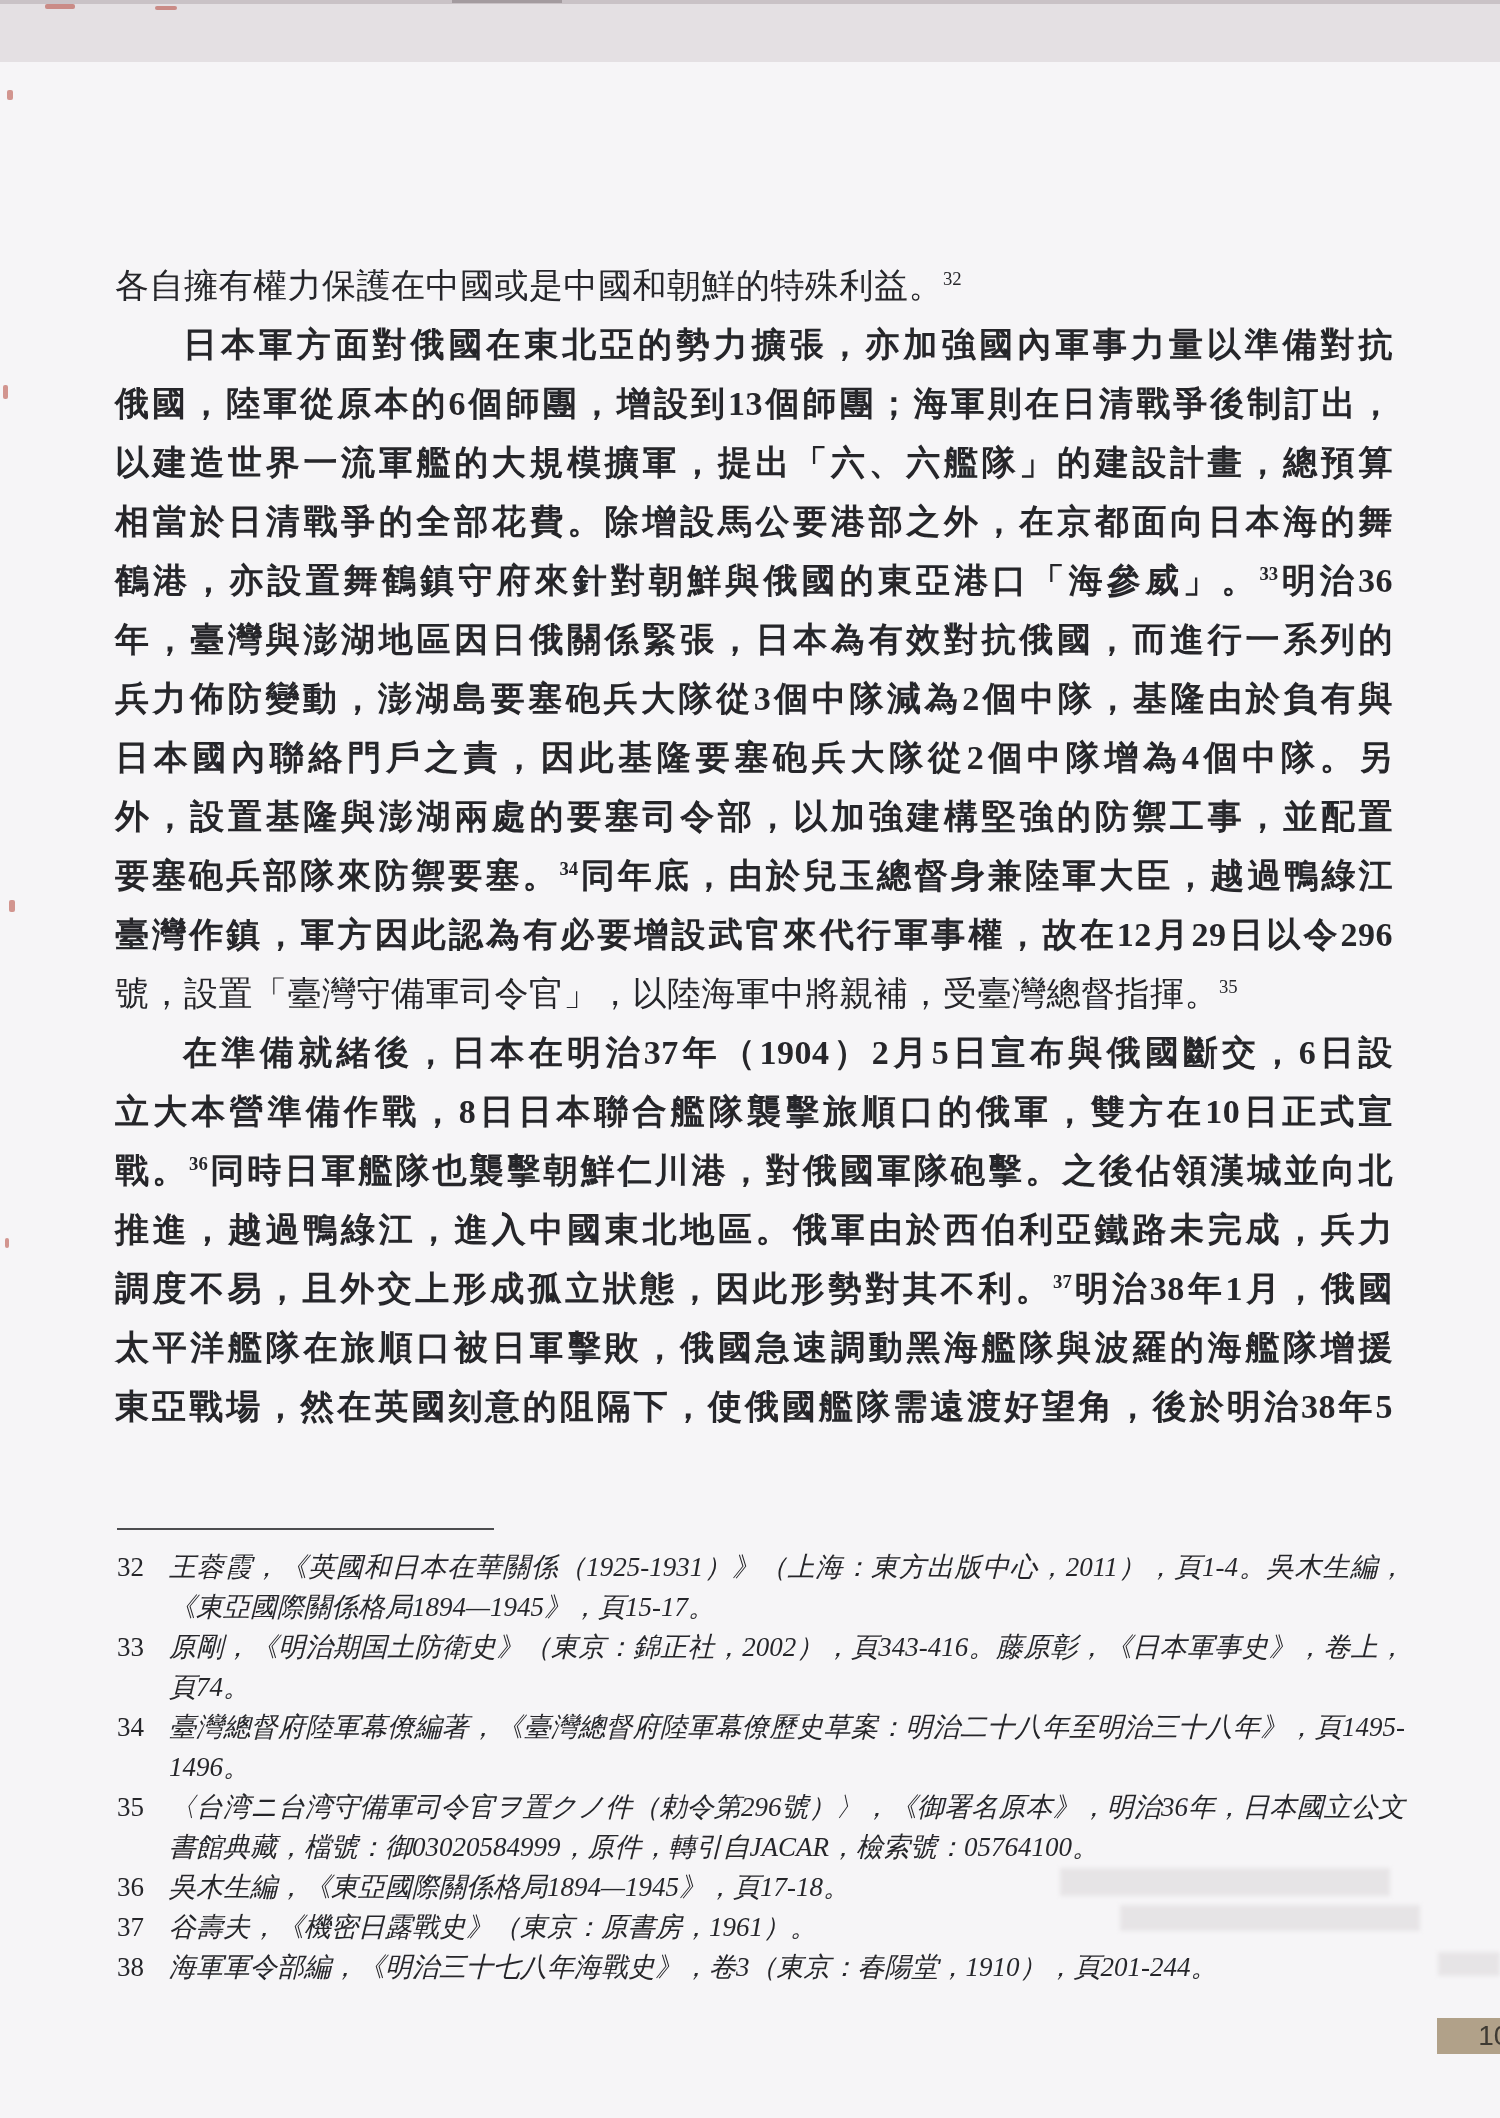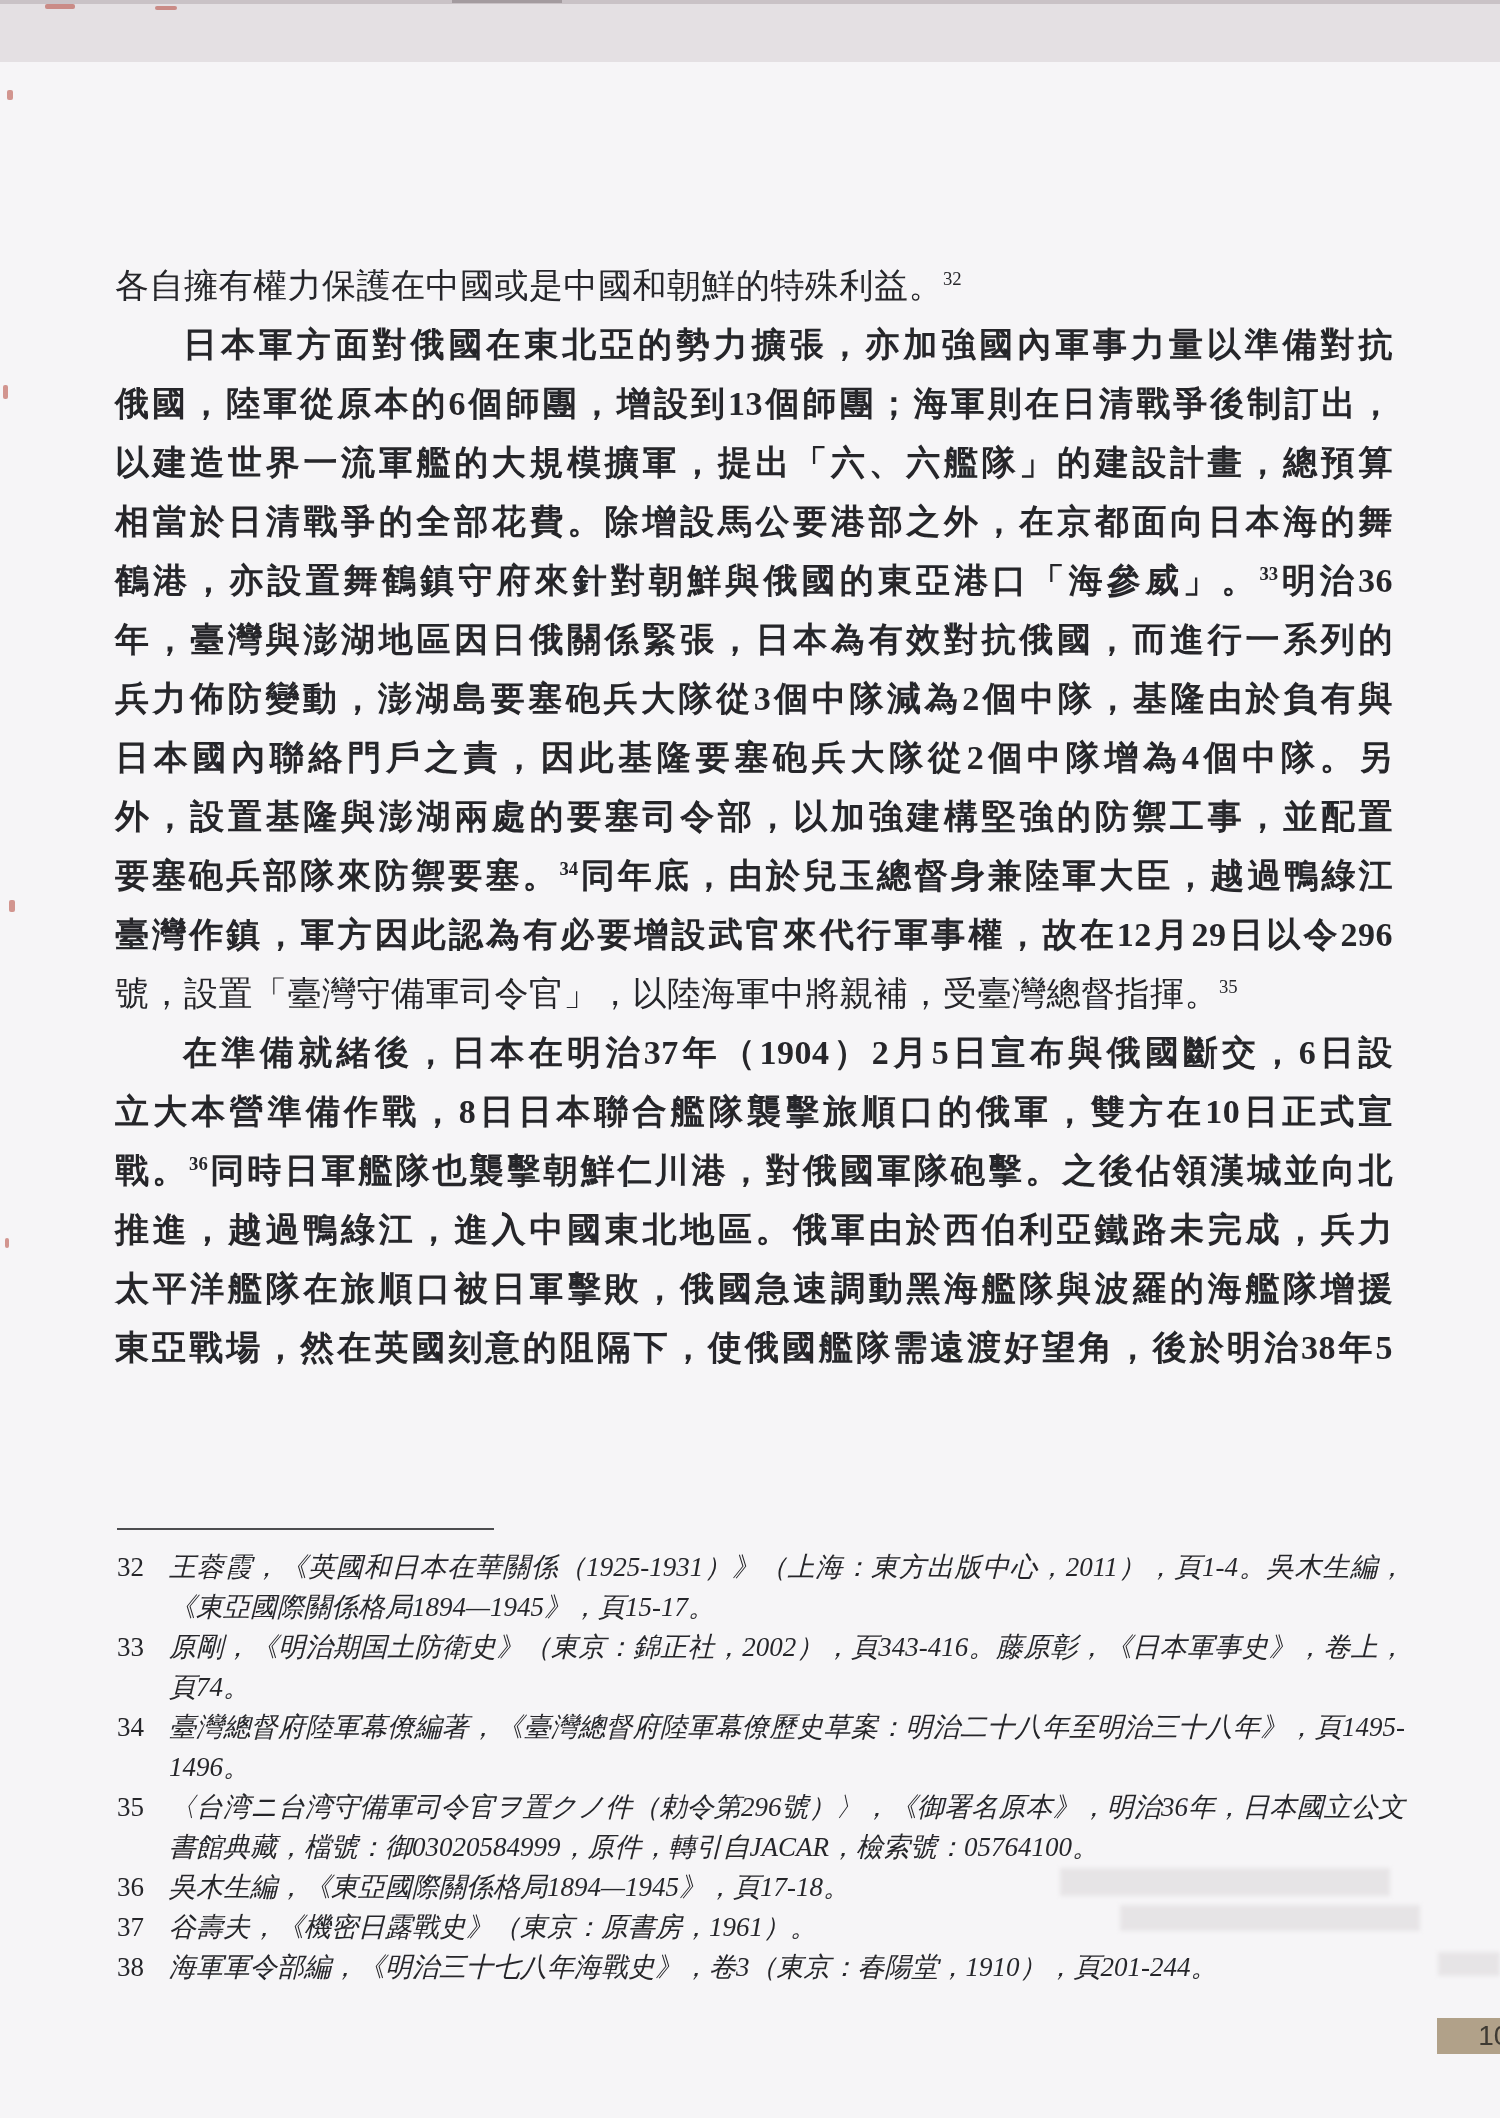--- a/index.html
+++ b/index.html
@@ -82,20 +82,21 @@
     <div class="bl fill"><span>兵力佈防變動，澎湖島要塞砲兵大隊從3個中隊減為2個中隊，基隆由於負有與</span></div>
     <div class="bl fill"><span>日本國內聯絡門戶之責，因此基隆要塞砲兵大隊從2個中隊增為4個中隊。另</span></div>
     <div class="bl fill"><span>外，設置基隆與澎湖兩處的要塞司令部，以加強建構堅強的防禦工事，並配置</span></div>
     <div class="bl fill"><span>要塞砲兵部隊來防禦要塞。</span><sup>34</sup><span>同年底，由於兒玉總督身兼陸軍大臣，越過鴨綠江</span></div>
     <div class="bl fill"><span>臺灣作鎮，軍方因此認為有必要增設武官來代行軍事權，故在12月29日以令296</span></div>
     <div class="bl"><span>號，設置「臺灣守備軍司令官」，以陸海軍中將親補，受臺灣總督指揮。</span><sup>35</sup><span></span></div>
     <div class="bl fill indent"><span>在準備就緒後，日本在明治37年（1904）2月5日宣布與俄國斷交，6日設</span></div>
     <div class="bl fill"><span>立大本營準備作戰，8日日本聯合艦隊襲擊旅順口的俄軍，雙方在10日正式宣</span></div>
     <div class="bl fill"><span>戰。</span><sup>36</sup><span>同時日軍艦隊也襲擊朝鮮仁川港，對俄國軍隊砲擊。之後佔領漢城並向北</span></div>
     <div class="bl fill"><span>推進，越過鴨綠江，進入中國東北地區。俄軍由於西伯利亞鐵路未完成，兵力</span></div>
+    <div class="bl fill"><span>調度不易，且外交上形成孤立狀態，因此形勢對其不利。</span><sup>37</sup><span>明治38年1月，俄國</span></div>
     <div class="bl fill"><span>太平洋艦隊在旅順口被日軍擊敗，俄國急速調動黑海艦隊與波羅的海艦隊增援</span></div>
     <div class="bl fill"><span>東亞戰場，然在英國刻意的阻隔下，使俄國艦隊需遠渡好望角，後於明治38年5</span></div>
   </div>
 
   <div class="fn-sep"></div>
 
   <div class="footnotes">
     <div class="fn">
         <span class="fn-num">32</span>
         <span class="fn-text">王蓉霞，《英國和日本在華關係（1925-1931）》（上海：東方出版中心，2011），頁1-4。吳木生編，《東亞國際關係格局1894—1945》，頁15-17。</span>

